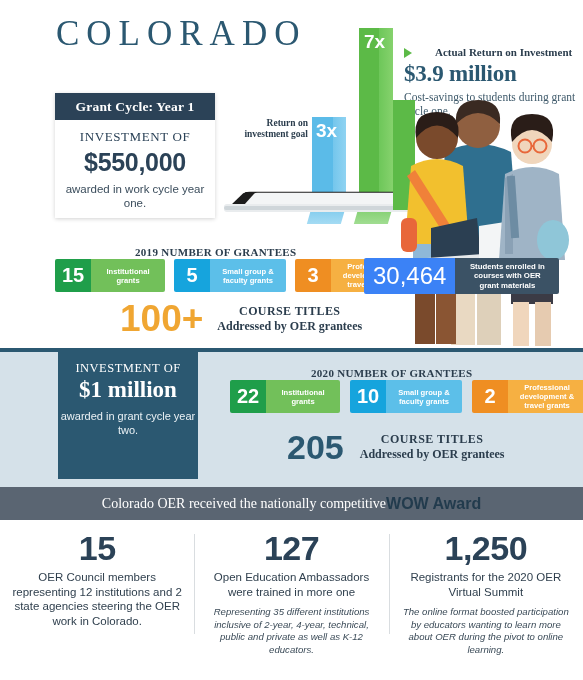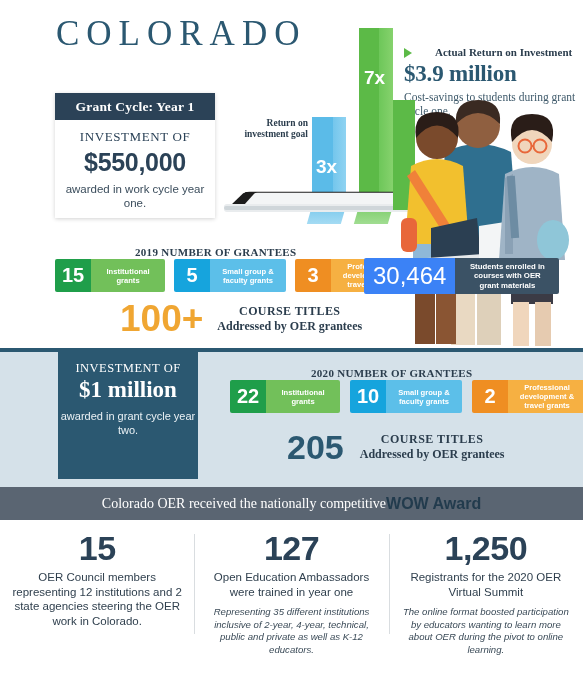--- a/index.html
+++ b/index.html
@@ -40,21 +40,21 @@
     font-family:"Liberation Serif", serif;font-size:9.5px;font-weight:bold;color:#2b3d4d;line-height:11px;
   }
   .bar-blue{position:absolute;left:84px;top:99px;width:34px;height:95px;
     background:linear-gradient(to right,#5bbbe8 0%,#5bbbe8 62%,#74c6ec 62%,#8fd3f2 100%);}
   .bar-blue-sh{position:absolute;left:84px;top:188px;width:34px;height:18px;
     background:linear-gradient(to bottom,#6cc2ea,#9ad7f2);opacity:.9;transform:skewX(-16deg);transform-origin:top left;}
   .bar-green{position:absolute;left:131px;top:10px;width:34px;height:184px;
     background:linear-gradient(to right,#5cba47 0%,#5cba47 60%,#6ec75a 60%,#86d26d 100%);}
   .bar-green-sh{position:absolute;left:131px;top:188px;width:34px;height:18px;
     background:linear-gradient(to bottom,#6ec75a,#96d985);opacity:.9;transform:skewX(-16deg);transform-origin:top left;}
-  .bar-lbl{position:absolute;color:#fff;font-weight:bold;font-family:"Liberation Sans",sans-serif;margin-top:36px;}
+  .bar-lbl{position:absolute;color:#fff;font-weight:bold;font-family:"Liberation Sans",sans-serif;}
   .lbl-3x{left:88px;top:102px;font-size:19px;}
   .lbl-7x{left:136px;top:13px;font-size:19px;}
 
   
   .tablet{position:absolute;left:222px;top:168px;width:212px;height:58px;}
   .tablet-top{position:absolute;left:8px;top:2px;width:196px;height:36px;background:#1c1c1c;
      border-radius:6px 18px 4px 4px;transform:perspective(180px) rotateX(62deg);transform-origin:bottom center;}
   .tablet-screen{position:absolute;left:22px;top:7px;width:172px;height:30px;background:#f3f5f6;
      border-radius:3px 12px 3px 3px;transform:perspective(180px) rotateX(62deg);transform-origin:bottom center;}
   .tablet-base{position:absolute;left:2px;top:36px;width:208px;height:8px;background:#e9ecee;border-radius:3px;}
@@ -277,21 +277,21 @@
   </div>
 
   <div class="bottom">
     <div class="bcol">
       <div class="bnum">15</div>
       <div class="btxt">OER Council members representing 12 institutions and 2 state agencies steering the OER work in Colorado.</div>
       <div class="bital"></div>
     </div>
     <div class="bcol">
       <div class="bnum">127</div>
-      <div class="btxt">Open Education Ambassadors were trained in year one</div>
+      <div class="btxt">Open Education Ambassadors were trained in more one</div>
       <div class="bital">Representing 35 different institutions inclusive of 2-year, 4-year, technical, public and private as well as K-12 educators.</div>
     </div>
     <div class="bcol">
       <div class="bnum">1,250</div>
       <div class="btxt">Registrants for the 2020 OER Virtual Summit</div>
       <div class="bital">The online format boosted participation by educators wanting to learn more about OER during the pivot to online learning.</div>
     </div>
   </div>
 
 </div>

